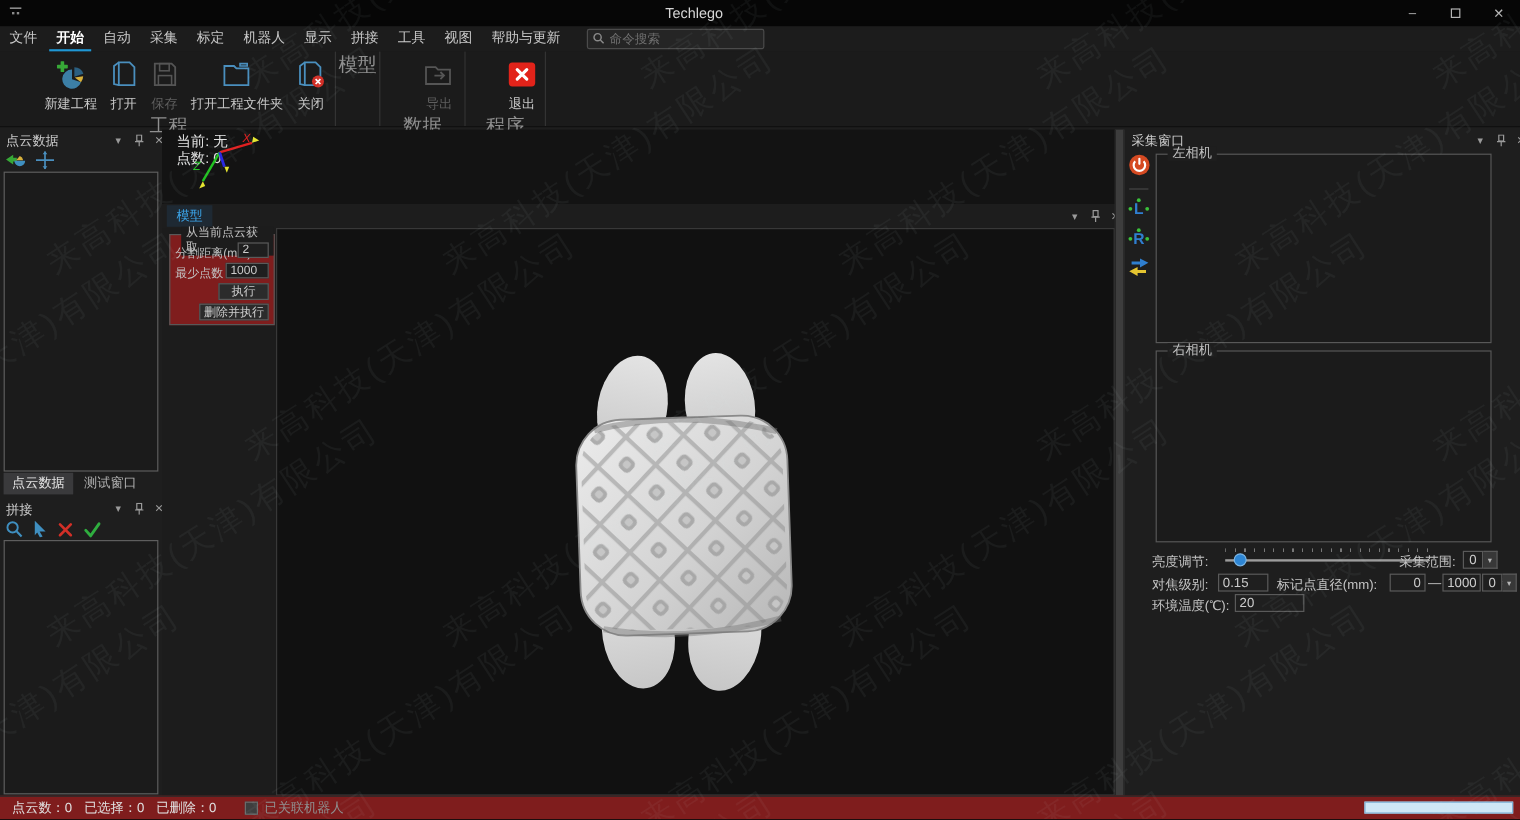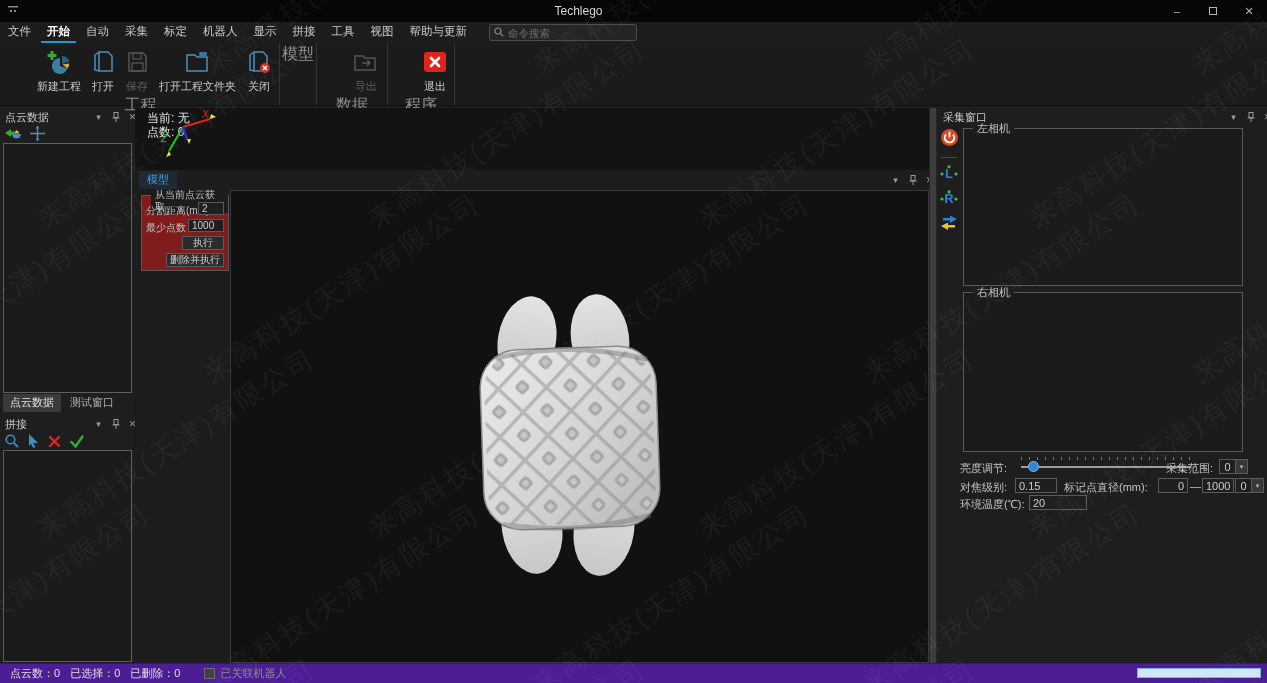--- a/index.html
+++ b/index.html
@@ -80,21 +80,21 @@
   .rstrip { position:absolute; left:937px; top:124px; width:24px; height:539px; display:flex;
     flex-direction:column; align-items:center; padding-top:4px; gap:5px; }
   .rstrip .sep { width:16px; border-top:1px solid #474747; margin:2px 0; }
   .cam-slider-track { position:absolute; height:2px; background:#9c9c9c; }
   .cam-ticks { position:absolute; height:3px;
     background-image:repeating-linear-gradient(90deg,#777 0 1px,transparent 1px 8px); }
   .cam-thumb { position:absolute; width:11px; height:11px; border-radius:50%; background:#2e86d4;
     border:1px solid #7db6e4; }
   .rlabel { position:absolute; font-size:11px; color:#c4c4c4; white-space:nowrap; }
   
-  .statusbar { position:absolute; left:0; top:663px; width:100%; height:20px; background:#4c1d95;
+  .statusbar { position:absolute; left:0; top:663px; width:100%; height:20px; background:#7f1d1d;
     border-top:1px solid #2a2a2a; display:flex; align-items:center; font-size:11px; color:#e0e0e0; }
   .statusbar .sitem { margin-left:10px; }
   .robot-check { margin-left:24px; display:flex; align-items:center; gap:5px; color:#8f8f8f; }
   .robot-check .cb { width:11px; height:11px; background:#3e3e3e; border:1px solid #6b6b6b; }
   .progress { position:absolute; left:1137px; top:668px; width:124px; height:10px; background:#cfe7f6;
     border:1px solid #7fb2d6; }
   
   #watermark-layer { position:absolute; inset:0; pointer-events:none; z-index:60; overflow:hidden; }
   .wm { position:absolute; transform:rotate(-33deg); font-size:27px; letter-spacing:3px;
     color:rgba(225,230,235,0.05); white-space:nowrap; }

